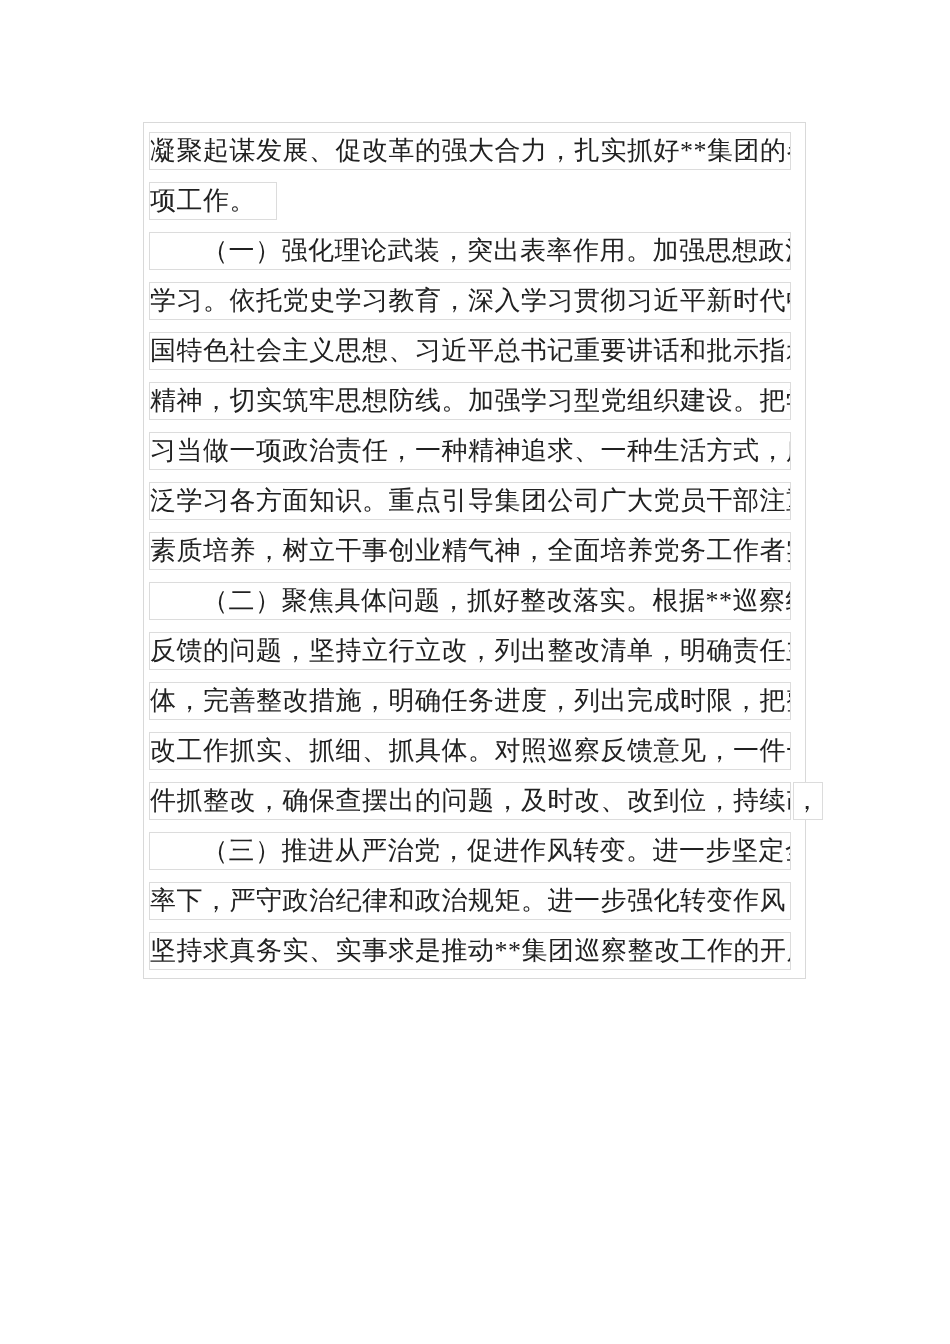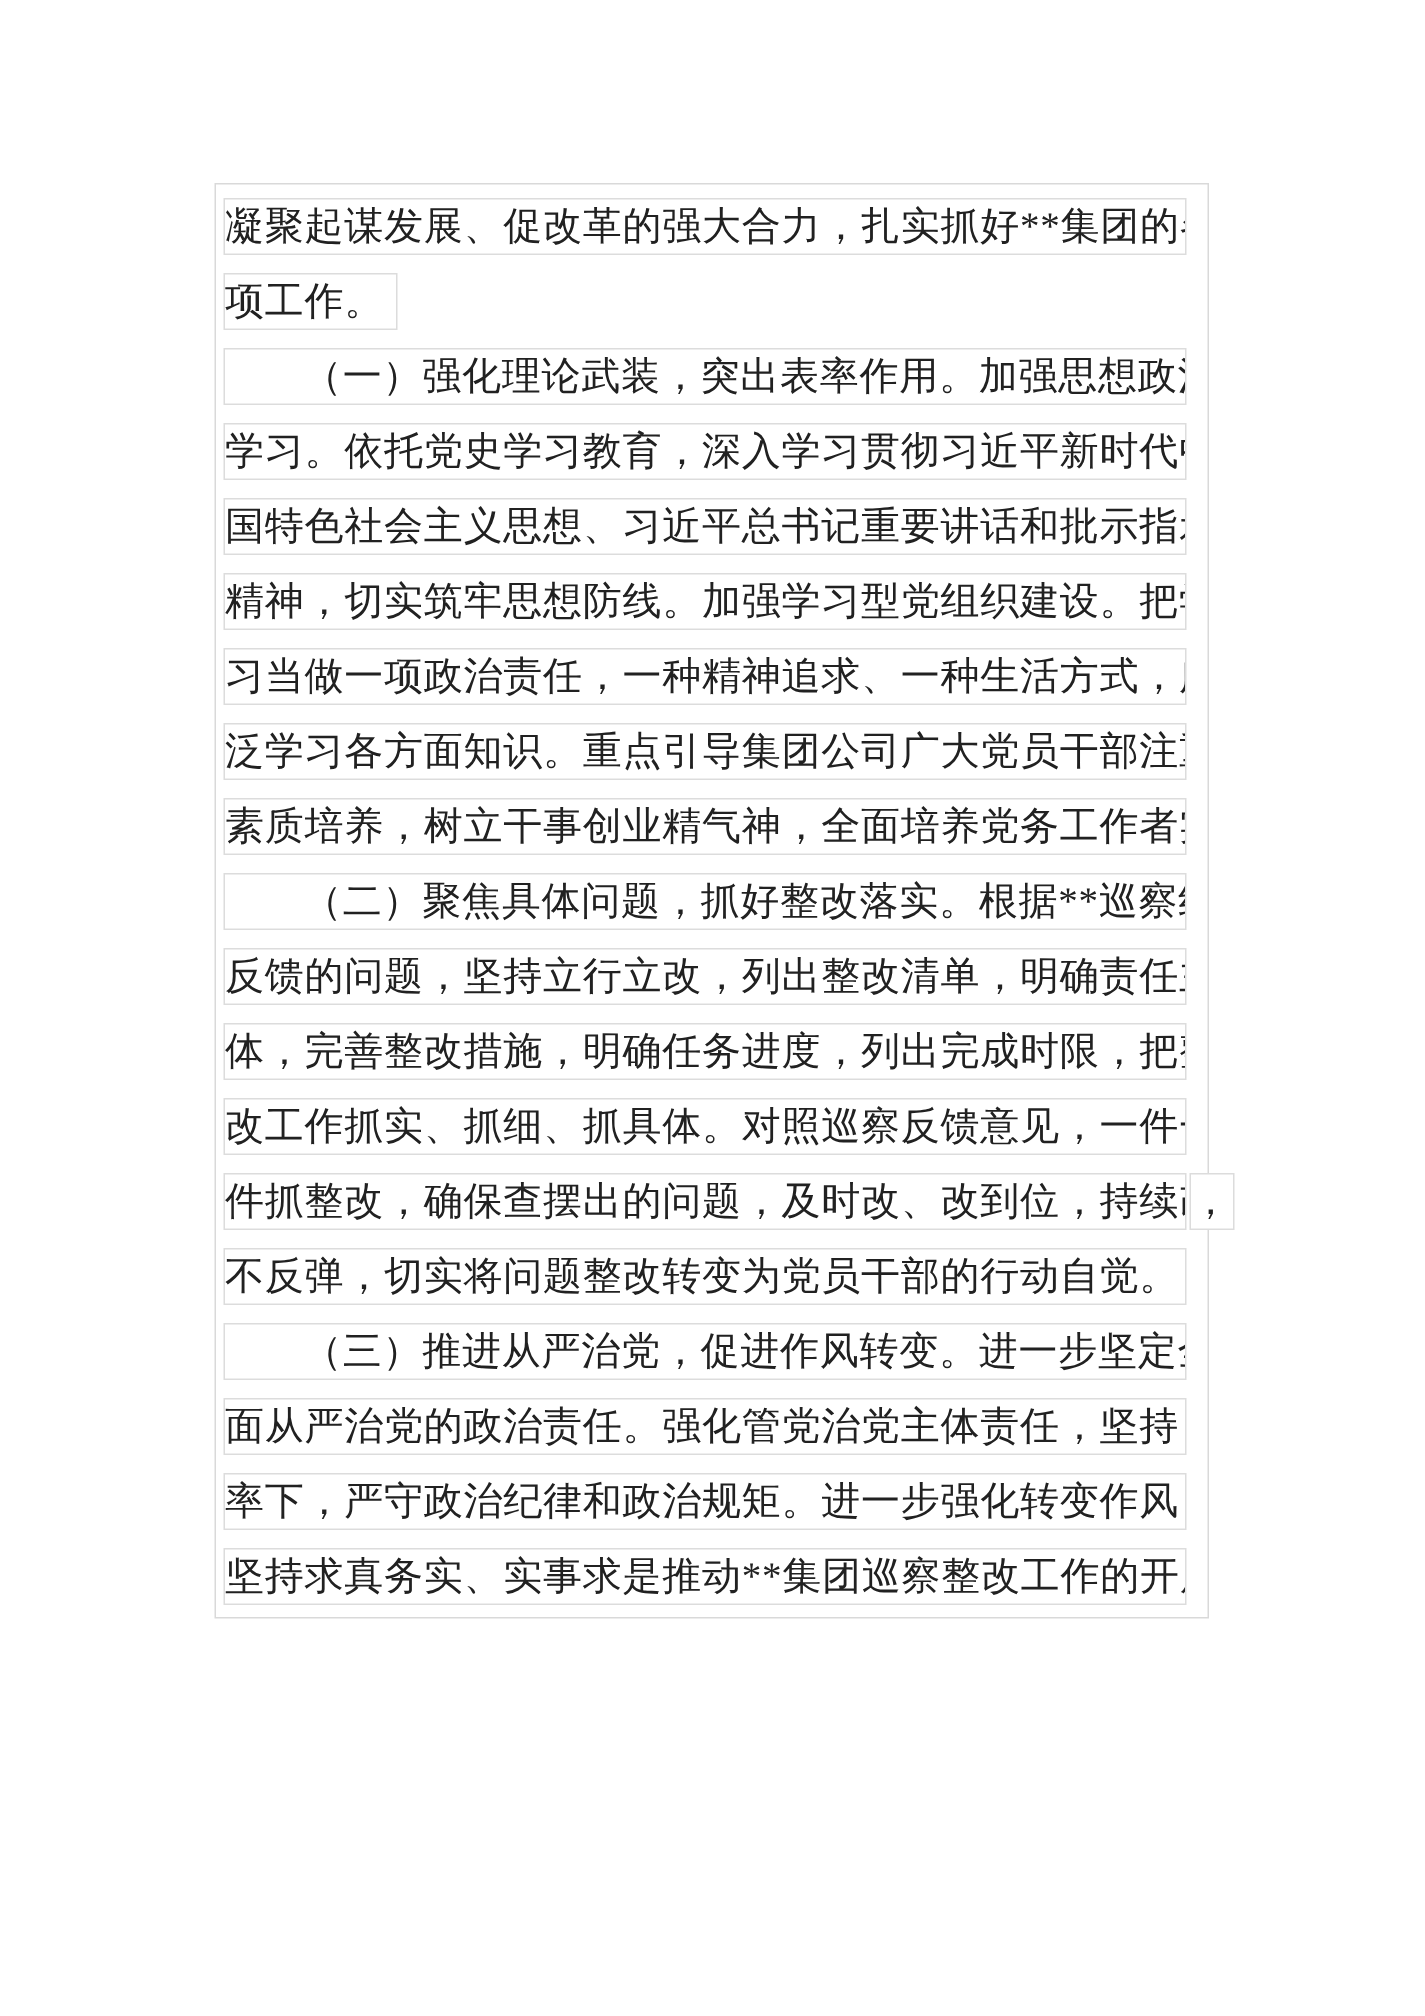--- a/index.html
+++ b/index.html
@@ -50,21 +50,21 @@
   .line-row.full .line-box,
   .line-row.indent .line-box {
     width: 642px;
   }
   .line-row.indent .line-box {
     text-indent: 2em;
   }
   .line-row.short .line-box {
     width: auto;
     max-width: 642px;
-    padding-right: 8px;
+    padding-right: 20px;
     text-align: center;
   }
   .overflow-box {
     box-sizing: border-box;
     height: 38px;
     line-height: 36px;
     font-size: 26px;
     color: #212121;
     background: #ffffff;
     border: 1px solid #dcdcdc;
@@ -116,28 +116,22 @@
         <div class="line-row full">
           <div class="line-box">体，完善整改措施，明确任务进度，列出完成时限，把整</div>
         </div>
         <div class="line-row full">
           <div class="line-box">改工作抓实、抓细、抓具体。对照巡察反馈意见，一件一</div>
         </div>
         <div class="line-row full">
           <div class="line-box">件抓整改，确保查摆出的问题，及时改、改到位，持续改</div>
           <div class="overflow-box">，</div>
         </div>
-        <div class="line-row short">
-          <div class="line-box">不反弹，切实将问题整改转变为党员干部的行动自觉。</div>
-        </div>
         <div class="line-row indent">
           <div class="line-box">（三）推进从严治党，促进作风转变。进一步坚定全</div>
-        </div>
-        <div class="line-row short">
-          <div class="line-box">面从严治党的政治责任。强化管党治党主体责任，坚持</div>
         </div>
         <div class="line-row full">
           <div class="line-box">率下，严守政治纪律和政治规矩。进一步强化转变作风，</div>
         </div>
         <div class="line-row full">
           <div class="line-box">坚持求真务实、实事求是推动**集团巡察整改工作的开展</div>
         </div>
       </div>
   </div>
 </div>

